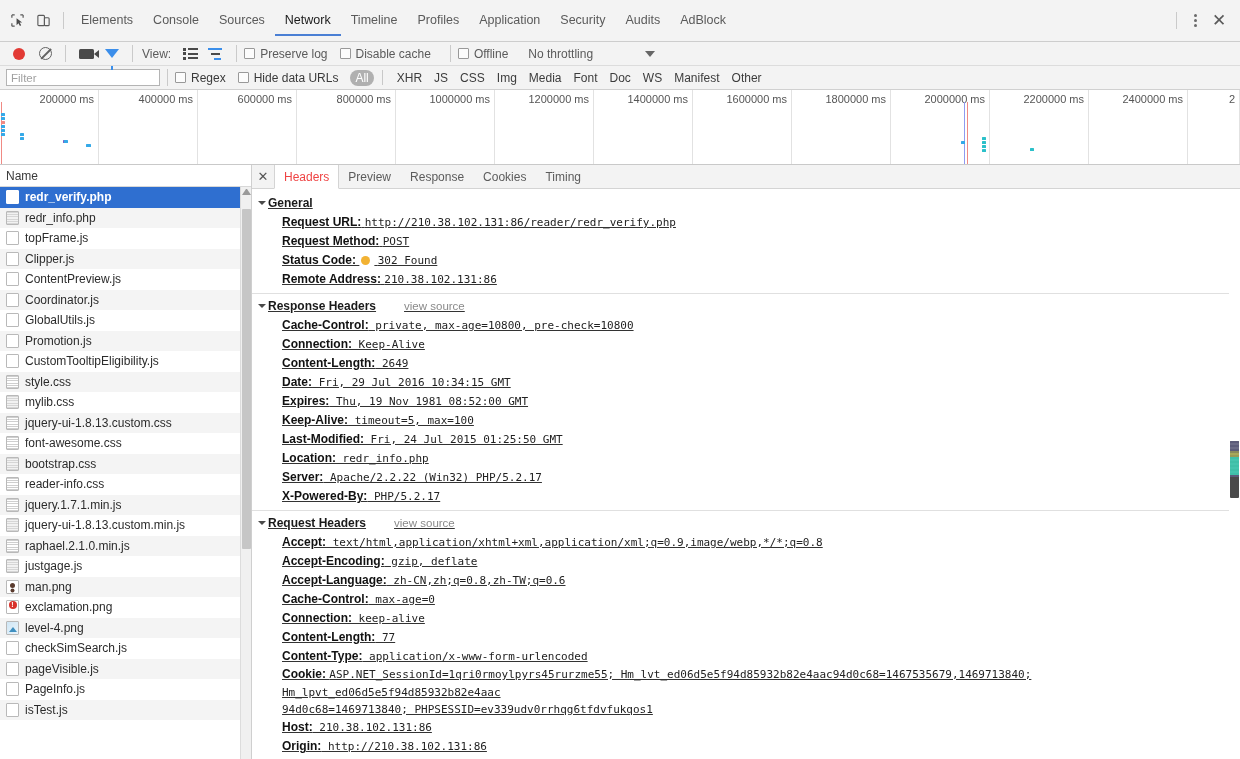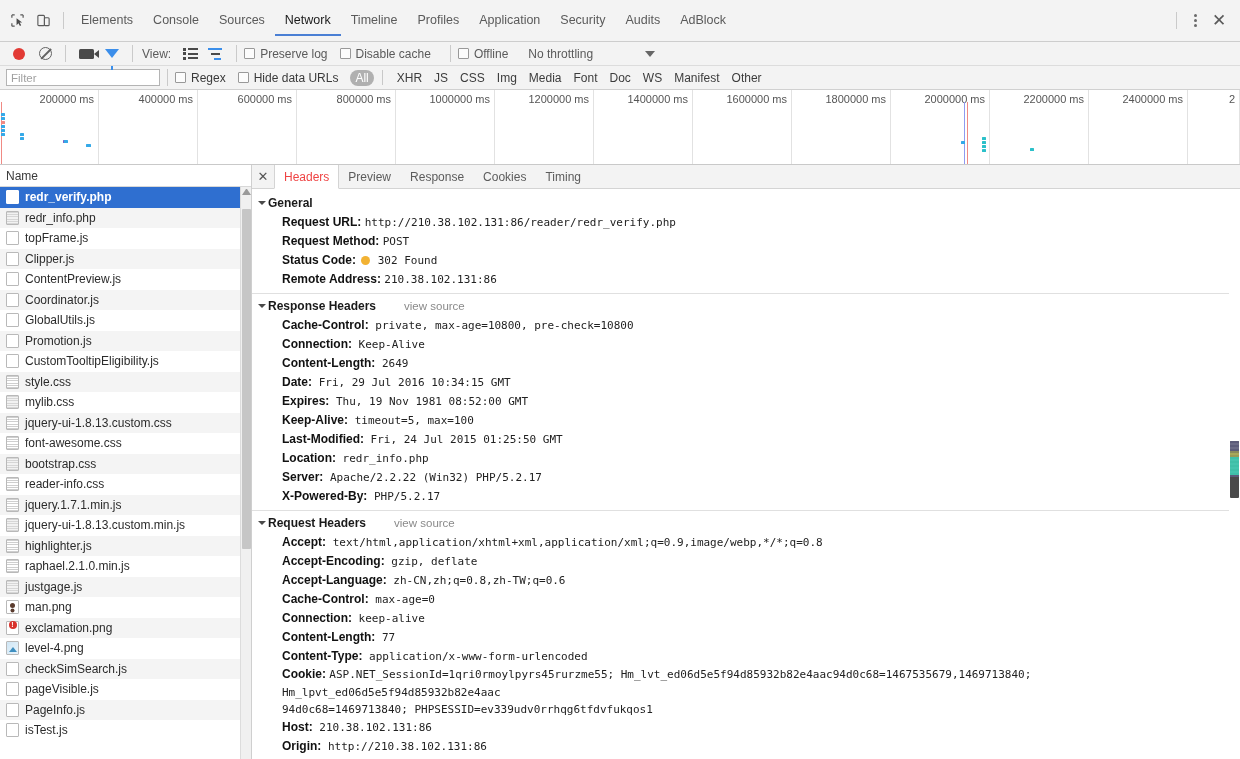--- a/index.html
+++ b/index.html
@@ -198,20 +198,21 @@
   }
   .dtab.active {
     background:#fff; color:#ef4444;
     border-left:1px solid #d4d4d4; border-right:1px solid #d4d4d4;
     margin-bottom:-1px; border-bottom:1px solid #fff;
   }
   .dbody {
     flex:1; overflow:hidden; position:relative;
     padding: 6px 0 0 8px;
     font-size: 12px;
+    text-decoration: underline;
   }
   .sect { margin-bottom: 2px; }
   .secthead {
     display:flex; align-items:center; gap:0;
     font-weight:bold; color:#1a1a1a; font-size:12px;
     padding: 1px 0 3px 0; cursor:pointer;
   }
   .tri {
     width:0;height:0;border-left:4.5px solid #4a4a4a;
     border-top:4px solid transparent;border-bottom:4px solid transparent;
@@ -495,24 +496,20 @@
           <div class="row">
             <span class="ficon css"></span>
             <span>jquery.1.7.1.min.js</span>
           </div>
           <div class="row">
             <span class="ficon gray"></span>
             <span>jquery-ui-1.8.13.custom.min.js</span>
           </div>
           <div class="row">
             <span class="ficon css"></span>
-            <span>highlighter.js</span>
-          </div>
-          <div class="row">
-            <span class="ficon css"></span>
             <span>raphael.2.1.0.min.js</span>
           </div>
           <div class="row">
             <span class="ficon gray"></span>
             <span>justgage.js</span>
           </div>
           <div class="row">
             <span class="ficon img-man"></span>
             <span>man.png</span>
           </div>

